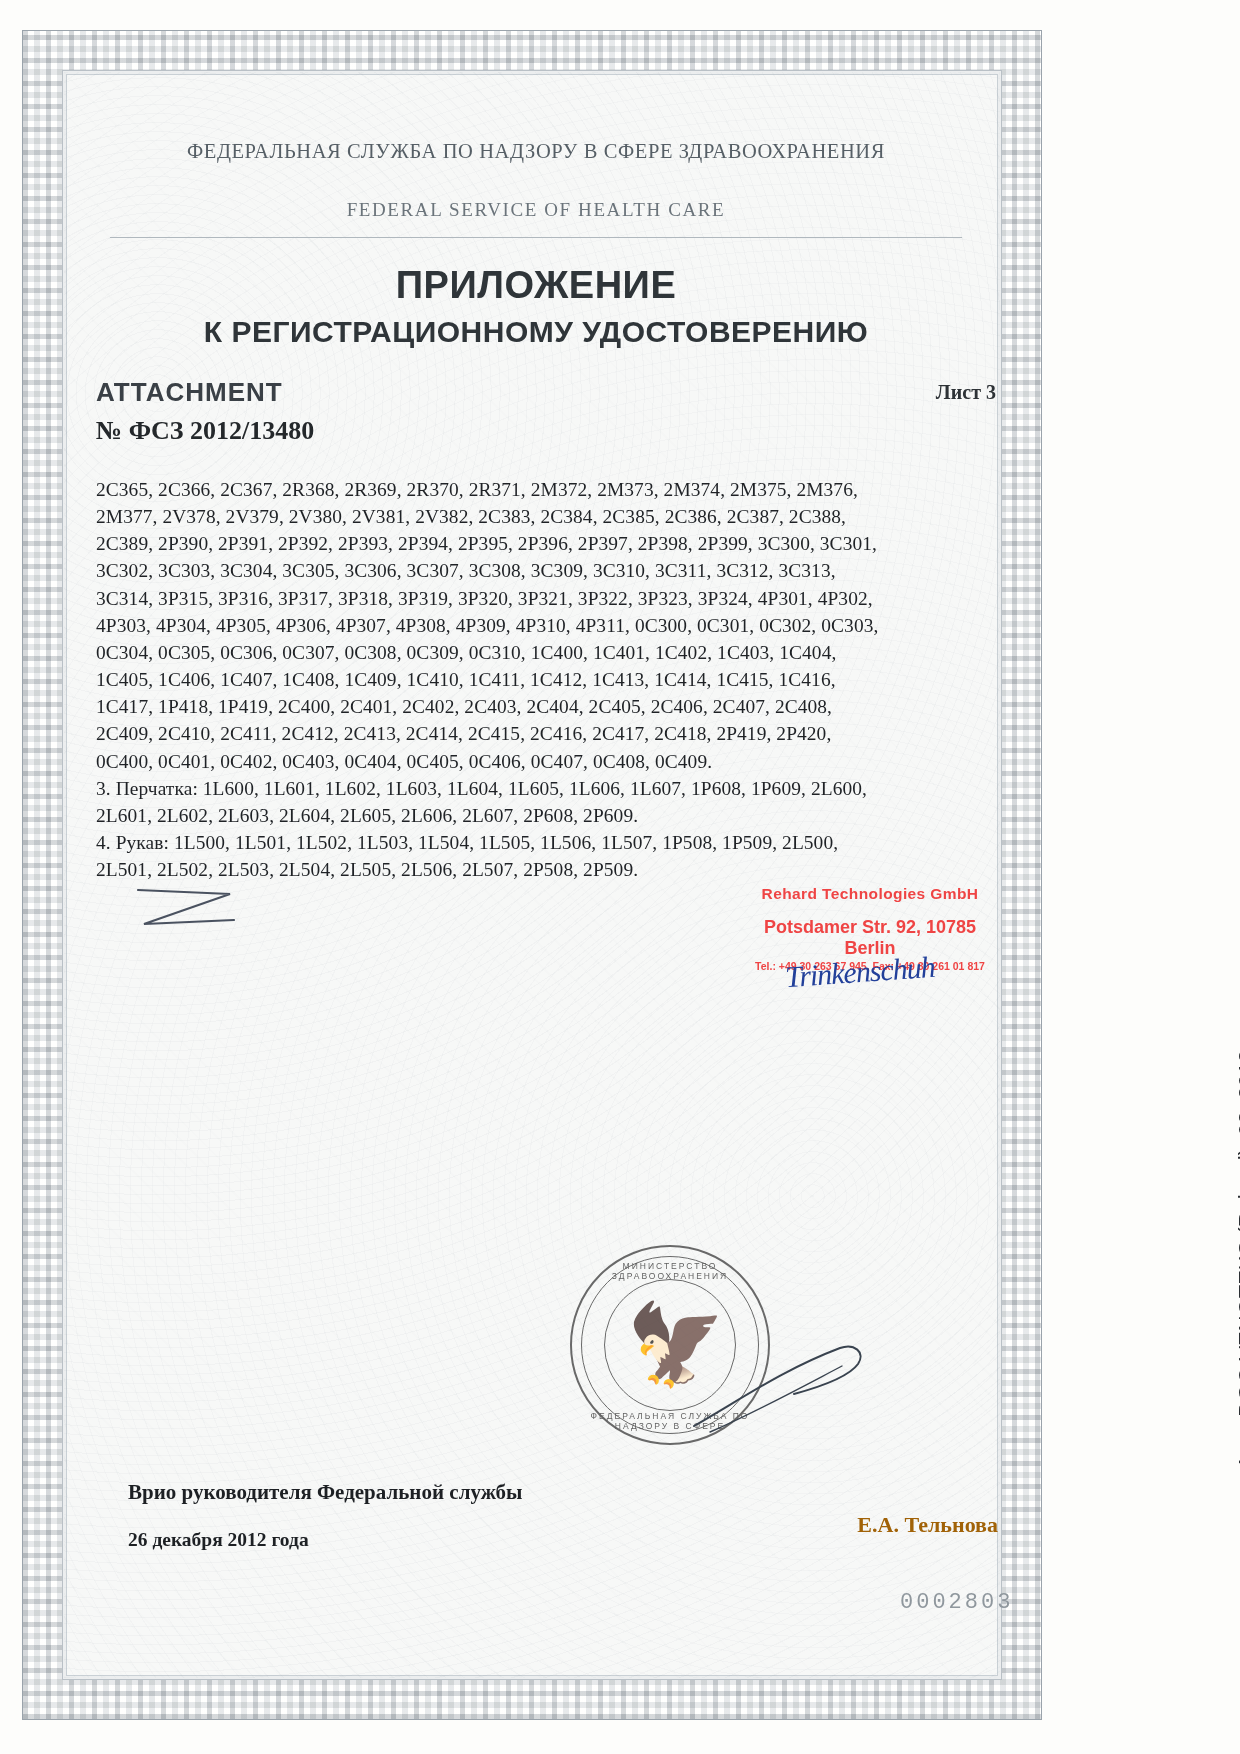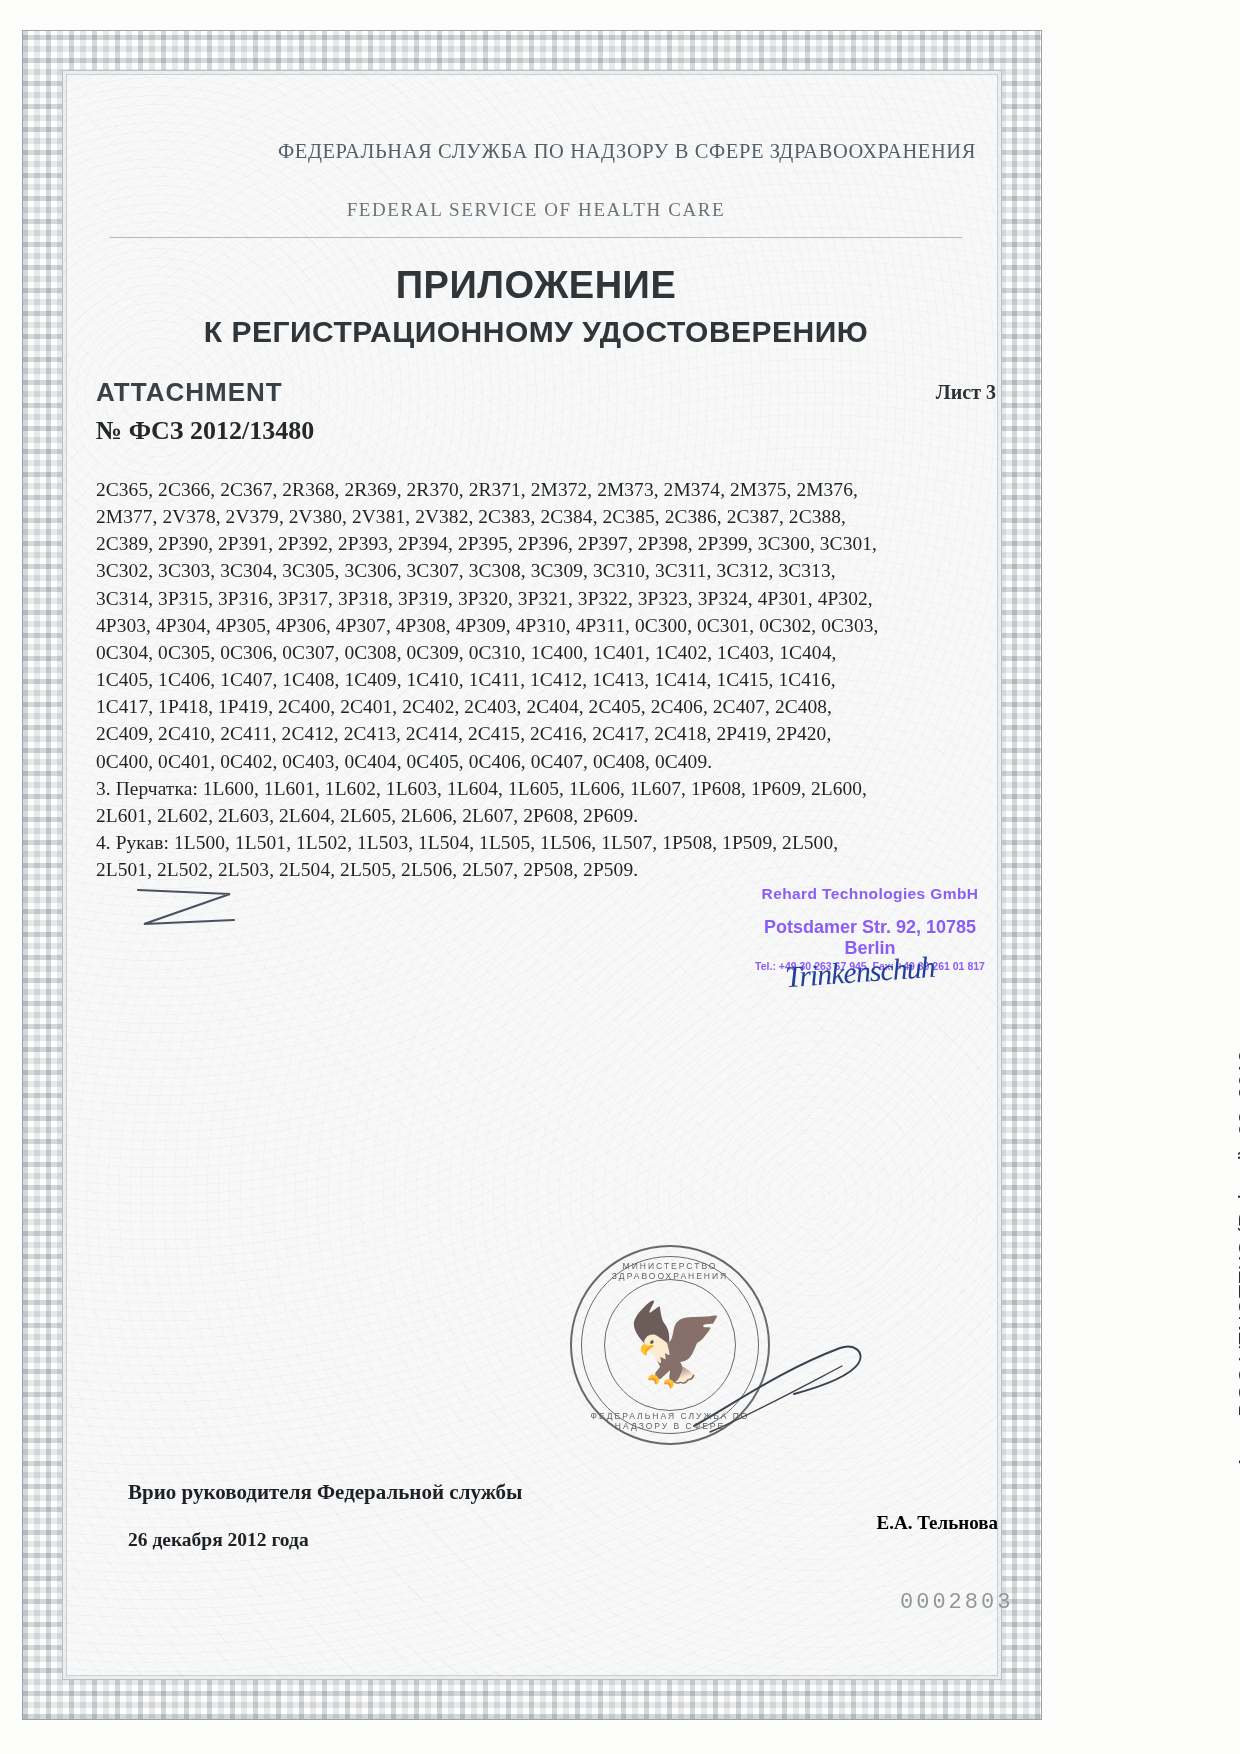--- a/index.html
+++ b/index.html
@@ -65,21 +65,21 @@
   }
 
   
   #content {
     position: absolute;
     left: 96px; top: 140px;
     width: 880px;
   }
 
   .hdr-ru {
-    text-align: right;
+    text-align: center;
     font-family: "Liberation Serif", serif;
     font-size: 20.5px;
     letter-spacing: 0.6px;
     color: #565f66;
     margin: 0 0 36px 0;
     white-space: nowrap;
   }
   .hdr-en {
     text-align: center;
     font-family: "Liberation Serif", serif;
@@ -140,21 +140,21 @@
     text-align: left;
     white-space: pre-line;
   }
 
   
   #company-stamp {
     position: absolute;
     left: 745px; top: 885px;
     width: 250px;
     text-align: center;
-    color: #8b5cf6;
+    color: #ef4444;
     font-family: "Liberation Sans", sans-serif;
   }
   #company-stamp .c1 { font-size: 15.5px; font-weight: bold; letter-spacing: 0.4px; }
   #company-stamp .c2 { font-size: 18px; font-weight: bold; margin-top: 14px; }
   #company-stamp .c3 { font-size: 10.5px; font-weight: bold; margin-top: 1px; }
 
   #signature-1 {
     position: absolute;
     left: 130px; top: 880px;
     width: 120px; height: 60px;
@@ -225,22 +225,22 @@
     font-weight: bold;
     font-size: 19.5px;
     color: #1d2024;
     margin-top: 24px;
   }
   #signer-name {
     position: absolute;
     right: 0; top: 32px;
     font-family: "Liberation Serif", serif;
     font-weight: bold;
-    font-size: 19px;
-    color: #000000;
+    font-size: 22px;
+    color: #a16207;
     white-space: nowrap;
   }
   #doc-number {
     position: absolute;
     left: 900px; top: 1590px;
     font-family: "Liberation Mono", monospace;
     font-size: 22px;
     letter-spacing: 3px;
     color: #8f979d;
   }

